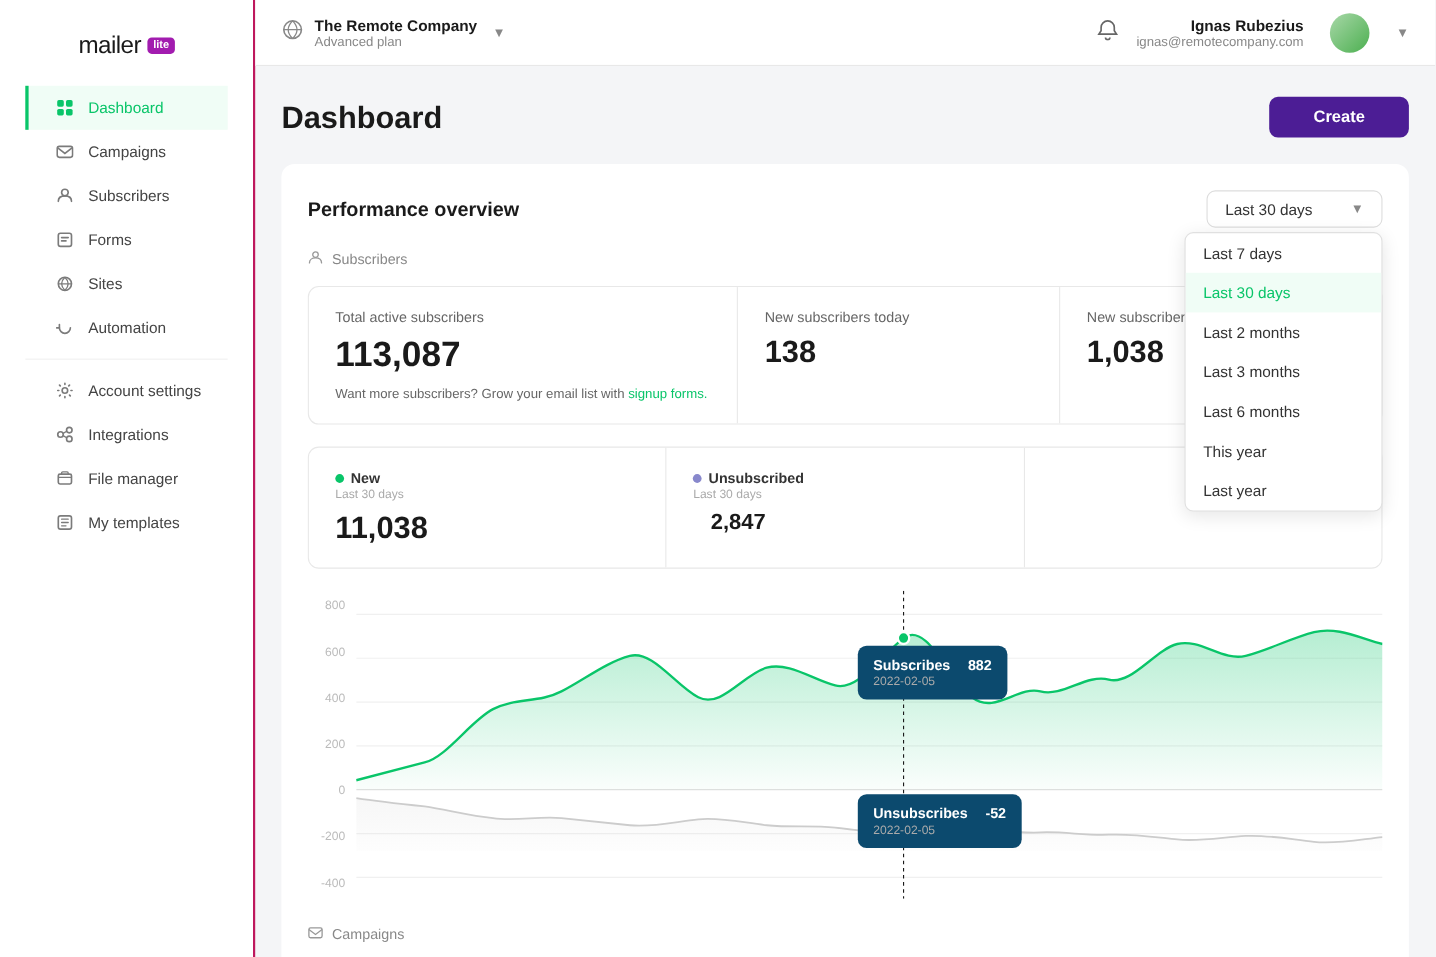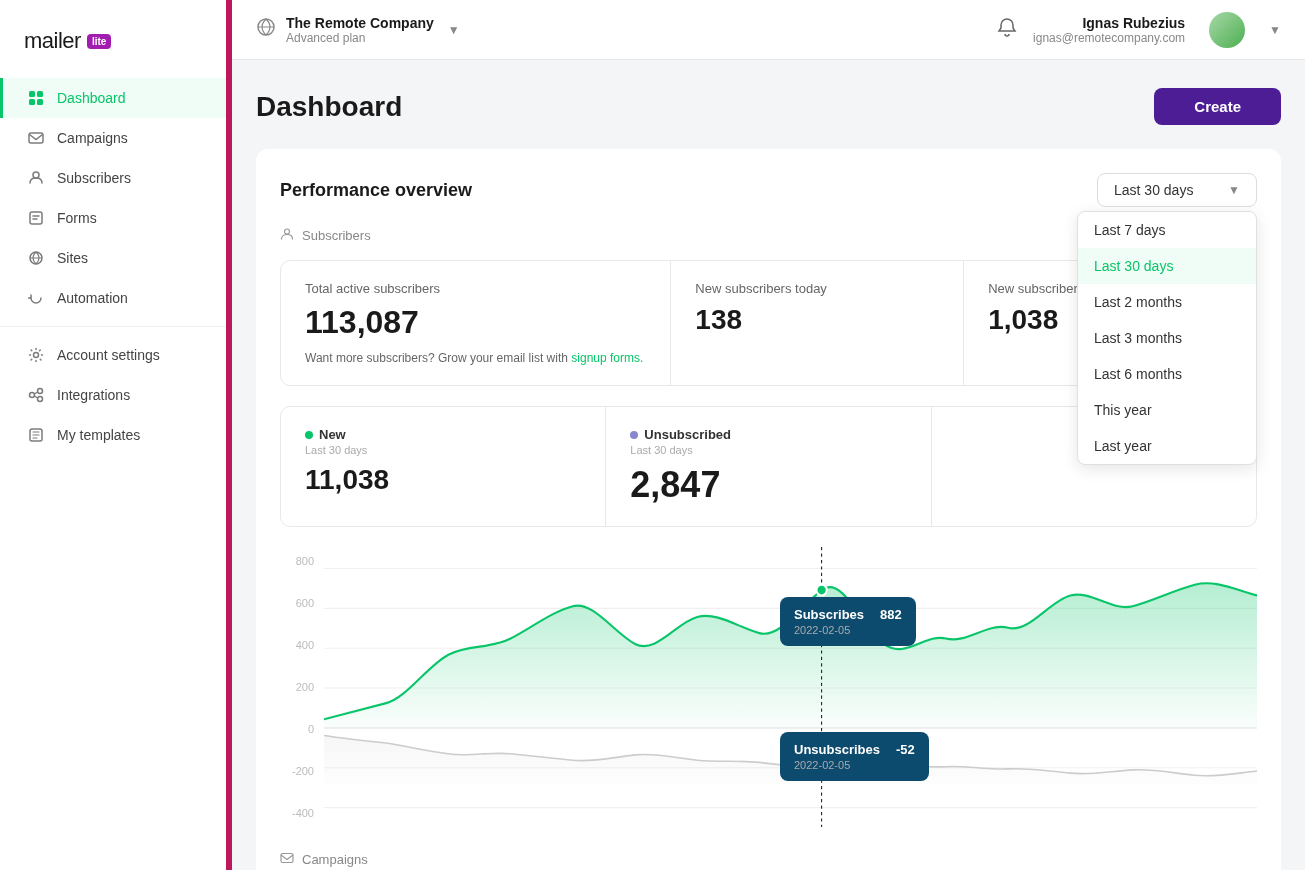--- a/index.html
+++ b/index.html
@@ -6,22 +6,23 @@
     body { font-family: -apple-system, BlinkMacSystemFont, 'Segoe UI', sans-serif; background: #f4f5f7; display: flex; height: 870px; overflow: hidden; }
 
     
     .sidebar {
       width: 232px;
       background: #fff;
       height: 100%;
       display: flex;
       flex-direction: column;
       padding: 20px 0;
-      border-right: 6px solid #be185d;
+      border-right: 2px solid #be185d;
       flex-shrink: 0;
+      align-items: center;
     }
     .logo-area {
       padding: 8px 24px 24px;
     }
     .logo-box {
       display: flex;
       align-items: center;
       gap: 6px;
     }
     .logo-text {
@@ -358,20 +359,30 @@
             <circle cx="12" cy="4" r="2.5" stroke="currentColor" stroke-width="1.5"></circle>
             <circle cx="12" cy="12" r="2.5" stroke="currentColor" stroke-width="1.5"></circle>
             <path d="M6.4 7l3.2-2M6.4 9l3.2 2" stroke="currentColor" stroke-width="1.2"></path>
           </svg>
       </span>
       <span>Integrations</span>
     </div>
     <div class="nav-item">
       <span class="nav-icon">
         <svg width="16" height="16" viewBox="0 0 16 16" fill="none">
+            <rect x="2" y="4" width="12" height="9" rx="1.5" stroke="currentColor" stroke-width="1.5"></rect>
+            <path d="M2 7h12" stroke="currentColor" stroke-width="1.2"></path>
+            <path d="M5 4V3a1 1 0 0 1 1-1h4a1 1 0 0 1 1 1v1" stroke="currentColor" stroke-width="1.2"></path>
+          </svg>
+      </span>
+      <span>File manager</span>
+    </div>
+    <div class="nav-item">
+      <span class="nav-icon">
+        <svg width="16" height="16" viewBox="0 0 16 16" fill="none">
             <rect x="2" y="2" width="12" height="12" rx="2" stroke="currentColor" stroke-width="1.5"></rect>
             <path d="M5 5h6M5 8h6M5 11h4" stroke="currentColor" stroke-width="1.2" stroke-linecap="round"></path>
           </svg>
       </span>
       <span>My templates</span>
     </div>
   </nav>
 </div>
 
 <div class="main-area">
@@ -475,21 +486,21 @@
           </div>
           <div style="font-size:11px;color:#aaa;margin:2px 0 8px;">Last 30 days</div>
           <div style="font-size:28px;font-weight:700;color:#1a1a1a;">11,038</div>
         </div>
         <div class="stat-cell">
           <div class="stat-row-label">
             <span class="unsub-stat-dot"></span>
             <span>Unsubscribed</span>
           </div>
           <div style="font-size:11px;color:#aaa;margin:2px 0 8px;">Last 30 days</div>
-          <div style="font-size:36px;font-weight:700;color:#1a1a1a;">2,847</div>
+          <div style="font-size:20px;font-weight:700;color:#1a1a1a;margin-left:16px;">2,847</div>
         </div>
         <div class="stat-cell"></div>
       </div>
 
       <div class="chart-container">
         
         <div style="position:absolute;left:0;top:0;bottom:0;width:40px;display:flex;flex-direction:column;justify-content:space-between;padding:8px 0;">
           <span style="font-size:11px;color:#bbb;text-align:right;padding-right:6px;">800</span>
           <span style="font-size:11px;color:#bbb;text-align:right;padding-right:6px;">600</span>
           <span style="font-size:11px;color:#bbb;text-align:right;padding-right:6px;">400</span>

